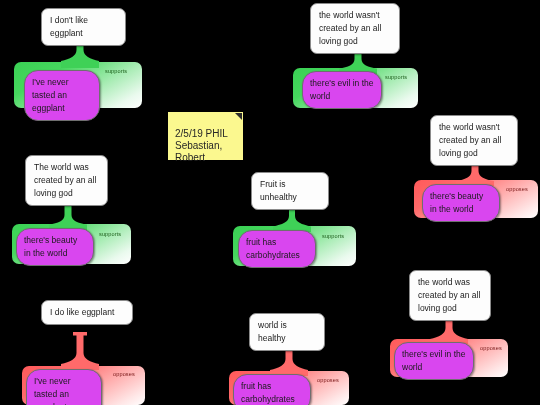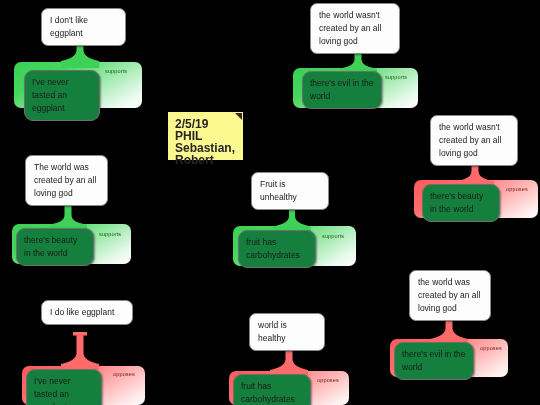--- a/index.html
+++ b/index.html
@@ -54,23 +54,23 @@
   }
   .panel.opposes {
     background: linear-gradient(150deg,
                 #ff5a5a 0%, #ff6a6a 28%, #ffb3b3 62%, #ffe6e6 86%, #ffffff 100%);
   }
 
   
   .reason {
     position: absolute;
     box-sizing: border-box;
-    background: #15803d;
+    background: #d946ef;
     border: 1px solid #6f6f6f;
-    border-radius: 9px;
+    border-radius: 14px;
     color: #1a1a1a;
     font-size: 8.5px;
     line-height: 13px;
     padding: 5px 7px;
     box-shadow: 1px 1px 2px rgba(0,0,0,0.4);
     z-index: 3;
   }
 
   
   .rel-label {
@@ -82,25 +82,24 @@
   }
   .rel-label.supports { color: #20621f; }
   .rel-label.opposes  { color: #7a1a1a; }
 
   
   #sticky {
     position: absolute;
     box-sizing: border-box;
     background: #fbf88f;
     color: #262626;
-    font-size: 12px;
+    font-size: 10px;
     line-height: 12px;
-    padding: 6px 7px 4px 7px;
+    padding: 16px 7px 4px 7px;
     z-index: 6;
-    font-weight: bold;
   }
   #sticky .curl {
     position: absolute;
     top: 1px;
     right: 1px;
     width: 7px;
     height: 7px;
     background: #2c2c2c;
     clip-path: polygon(100% 0, 100% 100%, 0 0);
   }

